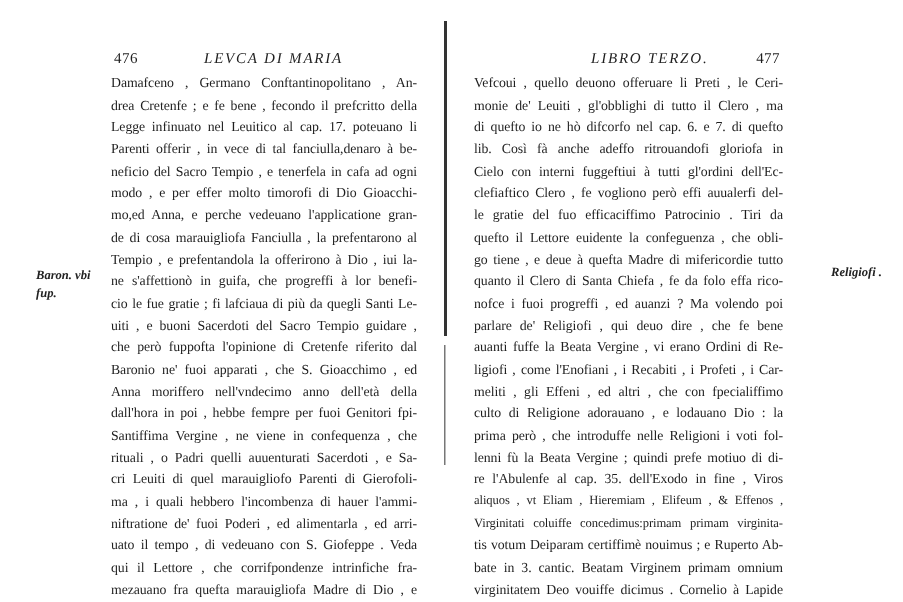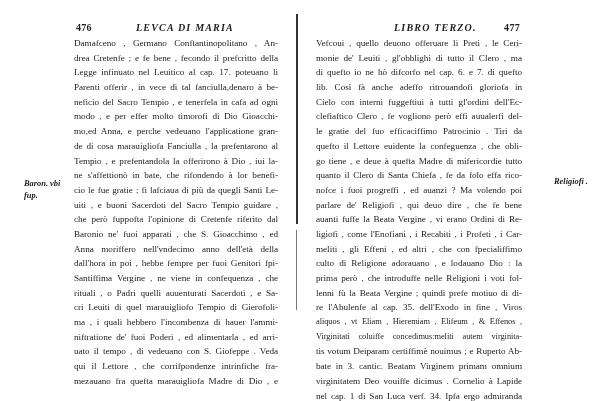--- a/index.html
+++ b/index.html
@@ -1,21 +1,21 @@
 <!DOCTYPE html>
 <html><head>
 <meta charset="utf-8">
 <style>
   html, body { margin: 0; padding: 0; background: #ffffff; }
   body { width: 602px; height: 401px; position: relative; overflow: hidden;
          font-family: "Liberation Serif", "DejaVu Serif", serif; color: #1e1e1e; }
   .page { position: absolute; top: 0; }
   .page-left { left: 74px; width: 204px; }
   .page-right { left: 316px; width: 206px; }
-  .header { position: relative; height: 14px; margin-top: 22px; font-size: 10px; font-weight: bold; }
+  .header { position: relative; height: 14px; margin-top: 34px; font-size: 10px; }
   .header .num { position: absolute; top: 0; font-size: 10px; letter-spacing: 0.3px; }
   .header .title { position: absolute; top: 0; font-style: italic; letter-spacing: 1.2px; font-size: 10px; }
   .page-left .num { left: 2px; }
   .page-left .title { left: 62px; }
   .page-right .num { right: 2px; }
   .page-right .title { left: 78px; }
   .body { margin-top: 0px; }
   .line { font-size: 9.2px; line-height: 14.7px; height: 14.7px; white-space: nowrap;
           text-align: justify; text-align-last: justify; overflow: hidden; letter-spacing: -0.05px; }
   .line.it { font-size: 8.4px; }
@@ -47,30 +47,30 @@
   <div class="body" id="left-body">
       <div class="line">Damafceno , Germano Conftantinopolitano , An-</div>
       <div class="line">drea Cretenfe ; e fe bene , fecondo il prefcritto della</div>
       <div class="line">Legge infinuato nel Leuitico al cap. 17. poteuano li</div>
       <div class="line">Parenti offerir , in vece di tal fanciulla,denaro à be-</div>
       <div class="line">neficio del Sacro Tempio , e tenerfela in cafa ad ogni</div>
       <div class="line">modo , e per effer molto timorofi di Dio Gioacchi-</div>
       <div class="line">mo,ed Anna, e perche vedeuano l'applicatione gran-</div>
       <div class="line">de di cosa marauigliofa Fanciulla , la prefentarono al</div>
       <div class="line">Tempio , e prefentandola la offerirono à Dio , iui la-</div>
-      <div class="line">ne s'affettionò in bate, che rifondendo à lor benefi-</div>
+      <div class="line">ne s'affettionò in guifa, che progreffi à lor benefi-</div>
       <div class="line">cio le fue gratie ; fi lafciaua di più da quegli Santi Le-</div>
       <div class="line">uiti , e buoni Sacerdoti del Sacro Tempio guidare ,</div>
       <div class="line">che però fuppofta l'opinione di Cretenfe riferito dal</div>
       <div class="line">Baronio ne' fuoi apparati , che S. Gioacchimo , ed</div>
       <div class="line">Anna moriffero nell'vndecimo anno dell'età della</div>
       <div class="line">dall'hora in poi , hebbe fempre per fuoi Genitori fpi-</div>
       <div class="line">Santiffima Vergine , ne viene in confequenza , che</div>
       <div class="line">rituali , o Padri quelli auuenturati Sacerdoti , e Sa-</div>
-      <div class="line">cri Leuiti di quel marauigliofo Tempio di Gierofoli-</div>
+      <div class="line">cri Leuiti di quel marauigliofo Parenti di Gierofoli-</div>
       <div class="line">ma , i quali hebbero l'incombenza di hauer l'ammi-</div>
       <div class="line">niftratione de' fuoi Poderi , ed alimentarla , ed arri-</div>
       <div class="line">uato il tempo , di vedeuano con S. Giofeppe . Veda</div>
       <div class="line">qui il Lettore , che corrifpondenze intrinfiche fra-</div>
       <div class="line">mezauano fra quefta marauigliofa Madre di Dio , e</div>
     </div>
 
 </div>
 
 <div class="page page-right">
@@ -92,21 +92,21 @@
       <div class="line">nofce i fuoi progreffi , ed auanzi ? Ma volendo poi</div>
       <div class="line">parlare de' Religiofi , qui deuo dire , che fe bene</div>
       <div class="line">auanti fuffe la Beata Vergine , vi erano Ordini di Re-</div>
       <div class="line">ligiofi , come l'Enofiani , i Recabiti , i Profeti , i Car-</div>
       <div class="line">meliti , gli Effeni , ed altri , che con fpecialiffimo</div>
       <div class="line">culto di Religione adorauano , e lodauano Dio : la</div>
       <div class="line">prima però , che introduffe nelle Religioni i voti fol-</div>
       <div class="line">lenni fù la Beata Vergine ; quindi prefe motiuo di di-</div>
       <div class="line">re l'Abulenfe al cap. 35. dell'Exodo in fine , Viros</div>
       <div class="line it">aliquos , vt Eliam , Hieremiam , Elifeum , &amp; Effenos ,</div>
-      <div class="line it">Virginitati coluiffe concedimus:meliti autem virginita-</div>
+      <div class="line it">Virginitati coluiffe concedimus:primam primam virginita-</div>
       <div class="line">tis votum Deiparam certiffimè nouimus ; e Ruperto Ab-</div>
       <div class="line">bate in 3. cantic. Beatam Virginem primam omnium</div>
       <div class="line">virginitatem Deo vouiffe dicimus . Cornelio à Lapide</div>
       <div class="line">nel cap. 1 di San Luca verf. 34. Ipfa ergo admiranda</div>
       <div class="line it">virginitatis vexillum extulit , et reliquarum omnium</div>
     </div>
 
 </div>
 
 </body></html>

